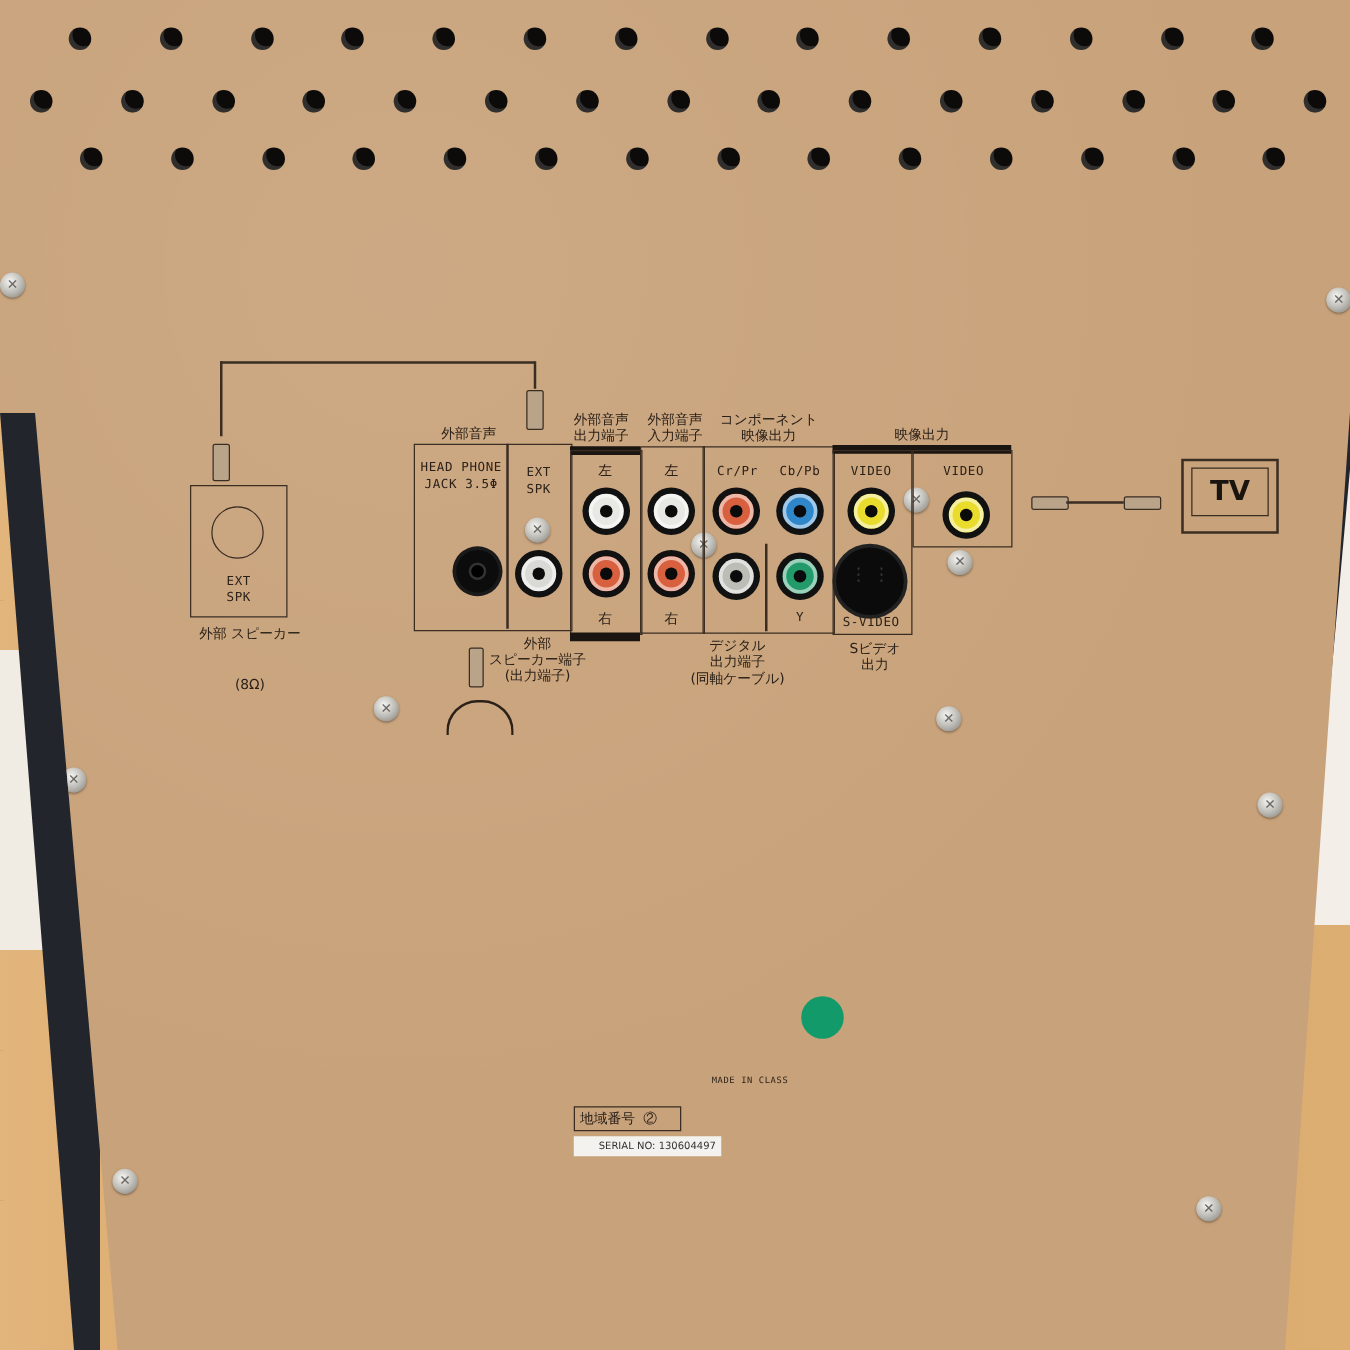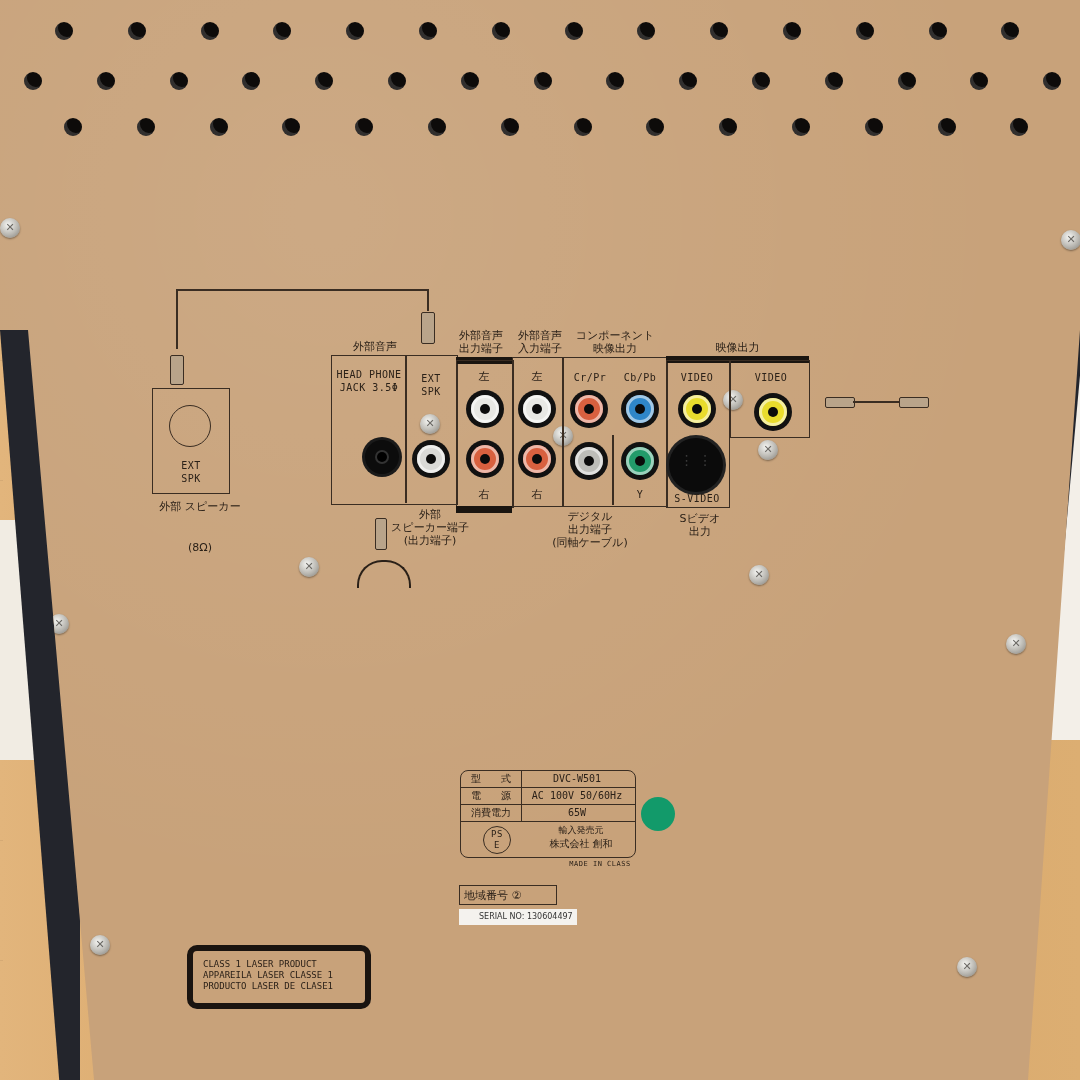--- a/index.html
+++ b/index.html
@@ -43,21 +43,21 @@
   .phone::after { content:""; position:absolute; left:12px; top:12px; width:10px; height:10px; border-radius:50%; background:#000; box-shadow:0 0 0 2px #333; }
   .svideo { position:absolute; width:54px; height:54px; border-radius:50%; background:#0b0b0b; box-shadow:0 0 0 3px #222; }
   .svideo::after { content:"⋮ ⋮"; position:absolute; left:0; top:14px; width:54px; text-align:center; color:#3a3a3a; font-size:14px; }
   .spec { position:absolute; left:460px; top:770px; width:174px; height:86px; border:1.5px solid #3a2d22; border-radius:8px; }
   .spec .row { position:absolute; left:0; width:174px; height:16px; border-bottom:1px solid #3a2d22; font-size:10px; }
   .spec .k { position:absolute; left:0; width:60px; text-align:center; border-right:1px solid #3a2d22; height:16px; line-height:16px; }
   .spec .v { position:absolute; left:62px; right:4px; text-align:center; line-height:16px; font-family:"DejaVu Sans Mono", monospace; }
   .laser { position:absolute; left:187px; top:945px; width:184px; height:64px; border:6px solid #1a1410; border-radius:10px;
      box-sizing:border-box; padding:8px 10px; font-family:"DejaVu Sans Mono", monospace; font-size:9px; line-height:11px; color:#2b2118; }
   .serial { position:absolute; left:459px; top:909px; width:98px; height:16px; background:#f4f2ee; font-size:8px; line-height:16px; padding-left:20px; color:#333; }
-  .region { position:absolute; left:459px; top:885px; width:98px; height:20px; border:1.5px solid #3a2d22; font-size:11px; line-height:20px; padding-left:4px; box-sizing:border-box; }
+  .region { position:absolute; left:459px; top:885px; width:86px; height:20px; border:1.5px solid #3a2d22; font-size:11px; line-height:20px; padding-left:4px; box-sizing:border-box;font-family:Liberation Mono, monospace; }
   .dot-green { position:absolute; left:641px; top:797px; width:34px; height:34px; border-radius:50%; background:#129a6a; }
   .tv { position:absolute; left:945px; top:367px; width:78px; height:60px; border:2px solid #3a2d22; box-sizing:border-box; }
   .tv .scr { position:absolute; left:6px; top:5px; right:6px; bottom:12px; border:1.5px solid #3a2d22; font-weight:bold; font-size:22px; text-align:center; line-height:38px; color:#1a140f; }
   .plug { position:absolute; width:28px; height:9px; background:#b9a48a; border:1.5px solid #3a2d22; border-radius:2px; }
   .extspk { position:absolute; left:152px; top:388px; width:76px; height:104px; border:1.5px solid #3a2d22; }
   .extspk .circ { position:absolute; left:16px; top:16px; width:40px; height:40px; border:1.5px solid #3a2d22; border-radius:50%; }
 </style>
 </head>
 <body>
 
@@ -243,46 +243,26 @@
       </div>
     </div>
   <div class="svideo" style="left:669px;top:438px"></div>
   <div class="lbl en" style="left:666px;top:492px;width:62px">S-VIDEO</div>
   <div class="lbl" style="left:660px;top:512px;width:80px">Sビデオ
 出力</div>
 
   <div class="plug" style="left:825px;top:397px"></div>
   <div class="line" style="left:853px;top:401px;width:46px;height:1.5px"></div>
   <div class="plug" style="left:899px;top:397px"></div>
-
-  <div class="spec">
-    <div class="row" style="top:0">
-      <span class="k">型　　式</span>
-      <span class="v">DVC-W501</span>
-    </div>
-    <div class="row" style="top:17px">
-      <span class="k">電　　源</span>
-      <span class="v">AC 100V 50/60Hz</span>
-    </div>
-    <div class="row" style="top:34px">
-      <span class="k">消費電力</span>
-      <span class="v">65W</span>
-    </div>
-    <div class="lbl en" style="left:22px;top:55px;width:28px;height:28px;border:1.5px solid #3a2d22;border-radius:50%;font-size:9px;line-height:11px;padding-top:2px;box-sizing:border-box">PS
-E</div>
-    <div class="lbl" style="left:70px;top:53px;width:100px;font-size:9px">輸入発売元</div>
-    <div class="lbl" style="left:70px;top:66px;width:100px;font-size:10px">株式会社 創和</div>
+  <div class="tv">
+    <div class="scr">TV</div>
   </div>
+
   <div class="lbl en" style="left:560px;top:858px;width:80px;font-size:7px">MADE IN CLASS</div>
   <div class="dot-green"></div>
 
   <div class="region">
     <span>地域番号</span>
     <span>②</span>
   </div>
   <div class="serial">SERIAL NO: 130604497</div>
 
-  <div class="laser">
-    <div>CLASS 1 LASER PRODUCT</div>
-    <div>APPAREILA LASER CLASSE 1</div>
-    <div>PRODUCTO LASER DE CLASE1</div>
-  </div>
 </div>
 
 </body></html>

